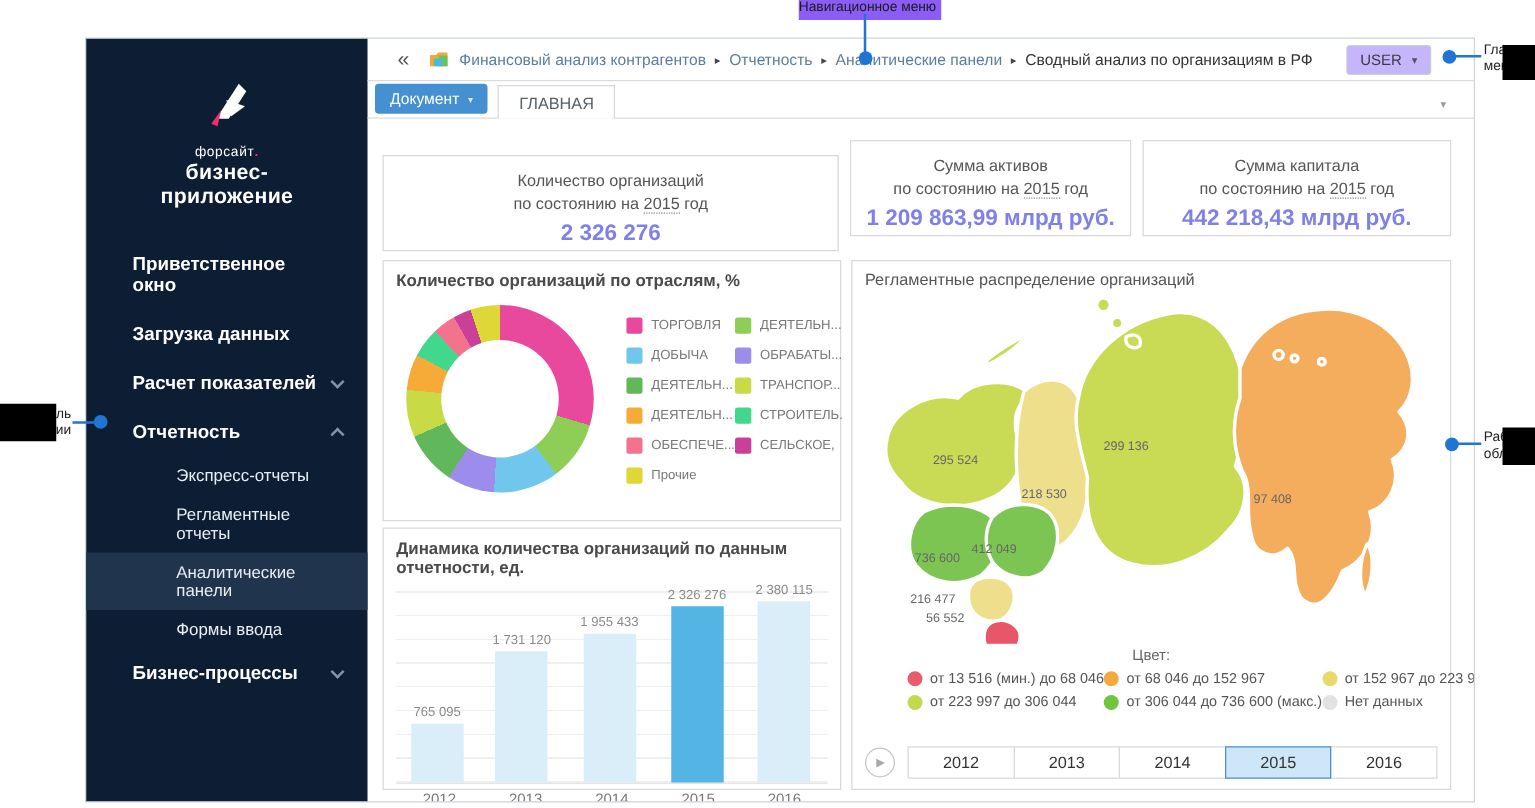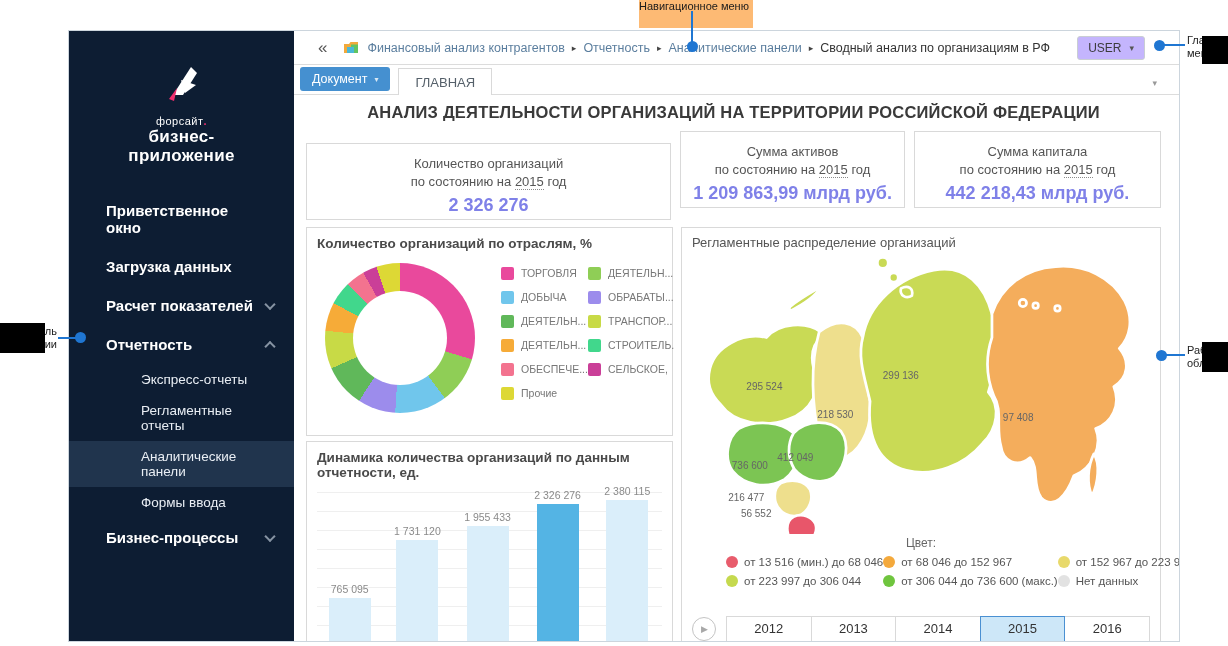--- a/index.html
+++ b/index.html
@@ -69,21 +69,21 @@
   .panel-title { font-size:13.5px; font-weight:bold; color:#4a4a4a; }
 
   
   .donut-panel { height:209px; padding:8px 10px; }
   .donut-wrap { display:flex; margin-top:12px; }
   .donut { width:150px; height:150px; border-radius:50%; position:relative; flex:none; margin-left:8px; }
   .donut::after { content:""; position:absolute; inset:28px; background:#fff; border-radius:50%; }
   .dlegend { display:flex; margin-left:26px; margin-top:4px; }
   .dl-col { width:86px; }
   .dl-col + .dl-col { margin-left:1px; }
-  .lg-item { display:flex; align-items:flex-start; height:24px; overflow:hidden; }
+  .lg-item { display:flex; align-items:center; height:24px; overflow:hidden; }
   .lg-swatch { width:13px; height:13px; border-radius:2px; flex:none; margin-right:7px; }
   .lg-label { font-size:10.5px; color:#777; white-space:nowrap; }
 
   
   .bar-panel { height:210px; margin-top:5px; padding:8px 10px 0; }
   .bar-plot { height:158px; margin-top:8px; display:flex; align-items:flex-end; justify-content:space-around;
     border-bottom:1px solid #ddd;
     background:repeating-linear-gradient(to top,#efefef 0,#efefef 1px,transparent 1px,transparent 19px);
     background-position:bottom; }
   .bar-col { display:flex; flex-direction:column; align-items:center; justify-content:flex-end; }
@@ -109,21 +109,21 @@
   .tl-cell { flex:1; height:26px; border:1px solid #d9d9d9; margin-left:-1px; text-align:center;
     font-size:13px; color:#333; line-height:24px; cursor:pointer; background:#fff; }
   .tl-cell:first-child { margin-left:0; }
   .tl-cell.selected { background:#cde7f8; border:1px solid #4a90d2; position:relative; z-index:2; }
 
   
   .co-line { position:absolute; background:#1f76d2; z-index:50; }
   .co-dot { position:absolute; width:11px; height:11px; border-radius:50%; background:#1f76d2; z-index:51; }
   .co-label { position:absolute; font-size:11px; color:#222; line-height:13px; z-index:49; white-space:nowrap; }
   .co-redact { position:absolute; background:#000; z-index:52; }
-  .co-top-label { left:639px; top:0; width:114px; height:28px; background:#fdba74; overflow:visible; color:#1b1b1b; }
+  .co-top-label { left:639px; top:0; width:114px; height:16px; background:#8b5cf6; overflow:visible; color:#1b1b1b; }
   .co-left-label { left:0; top:325px; width:57px; text-align:right; }
   .co-rt-label { left:1187px; top:34px; }
   .co-rm-label { left:1187px; top:344px; }
 </style>
 </head>
 <body>
 
 <div class="app">
 
   <div class="sidebar">
@@ -177,21 +177,20 @@
     <div class="tabrow">
       <button class="doc-btn">
         <span>Документ</span>
         <span class="caret"></span>
       </button>
       <div class="tab">ГЛАВНАЯ</div>
       <span class="tabrow-caret caret"></span>
     </div>
 
     <div class="content">
-      <div class="page-title">АНАЛИЗ ДЕЯТЕЛЬНОСТИ ОРГАНИЗАЦИЙ НА ТЕРРИТОРИИ РОССИЙСКОЙ ФЕДЕРАЦИИ</div>
 
       <div class="kpis">
         <div class="kpi k0">
           <div class="kpi-l1">Количество организаций</div>
           <div class="kpi-l2"><span>по состоянию на </span><span class="kpi-year">2015</span><span> год</span></div>
           <div class="kpi-val">2 326 276</div>
         </div>
         <div class="kpi k1">
           <div class="kpi-l1">Сумма активов</div>
           <div class="kpi-l2"><span>по состоянию на </span><span class="kpi-year">2015</span><span> год</span></div>

